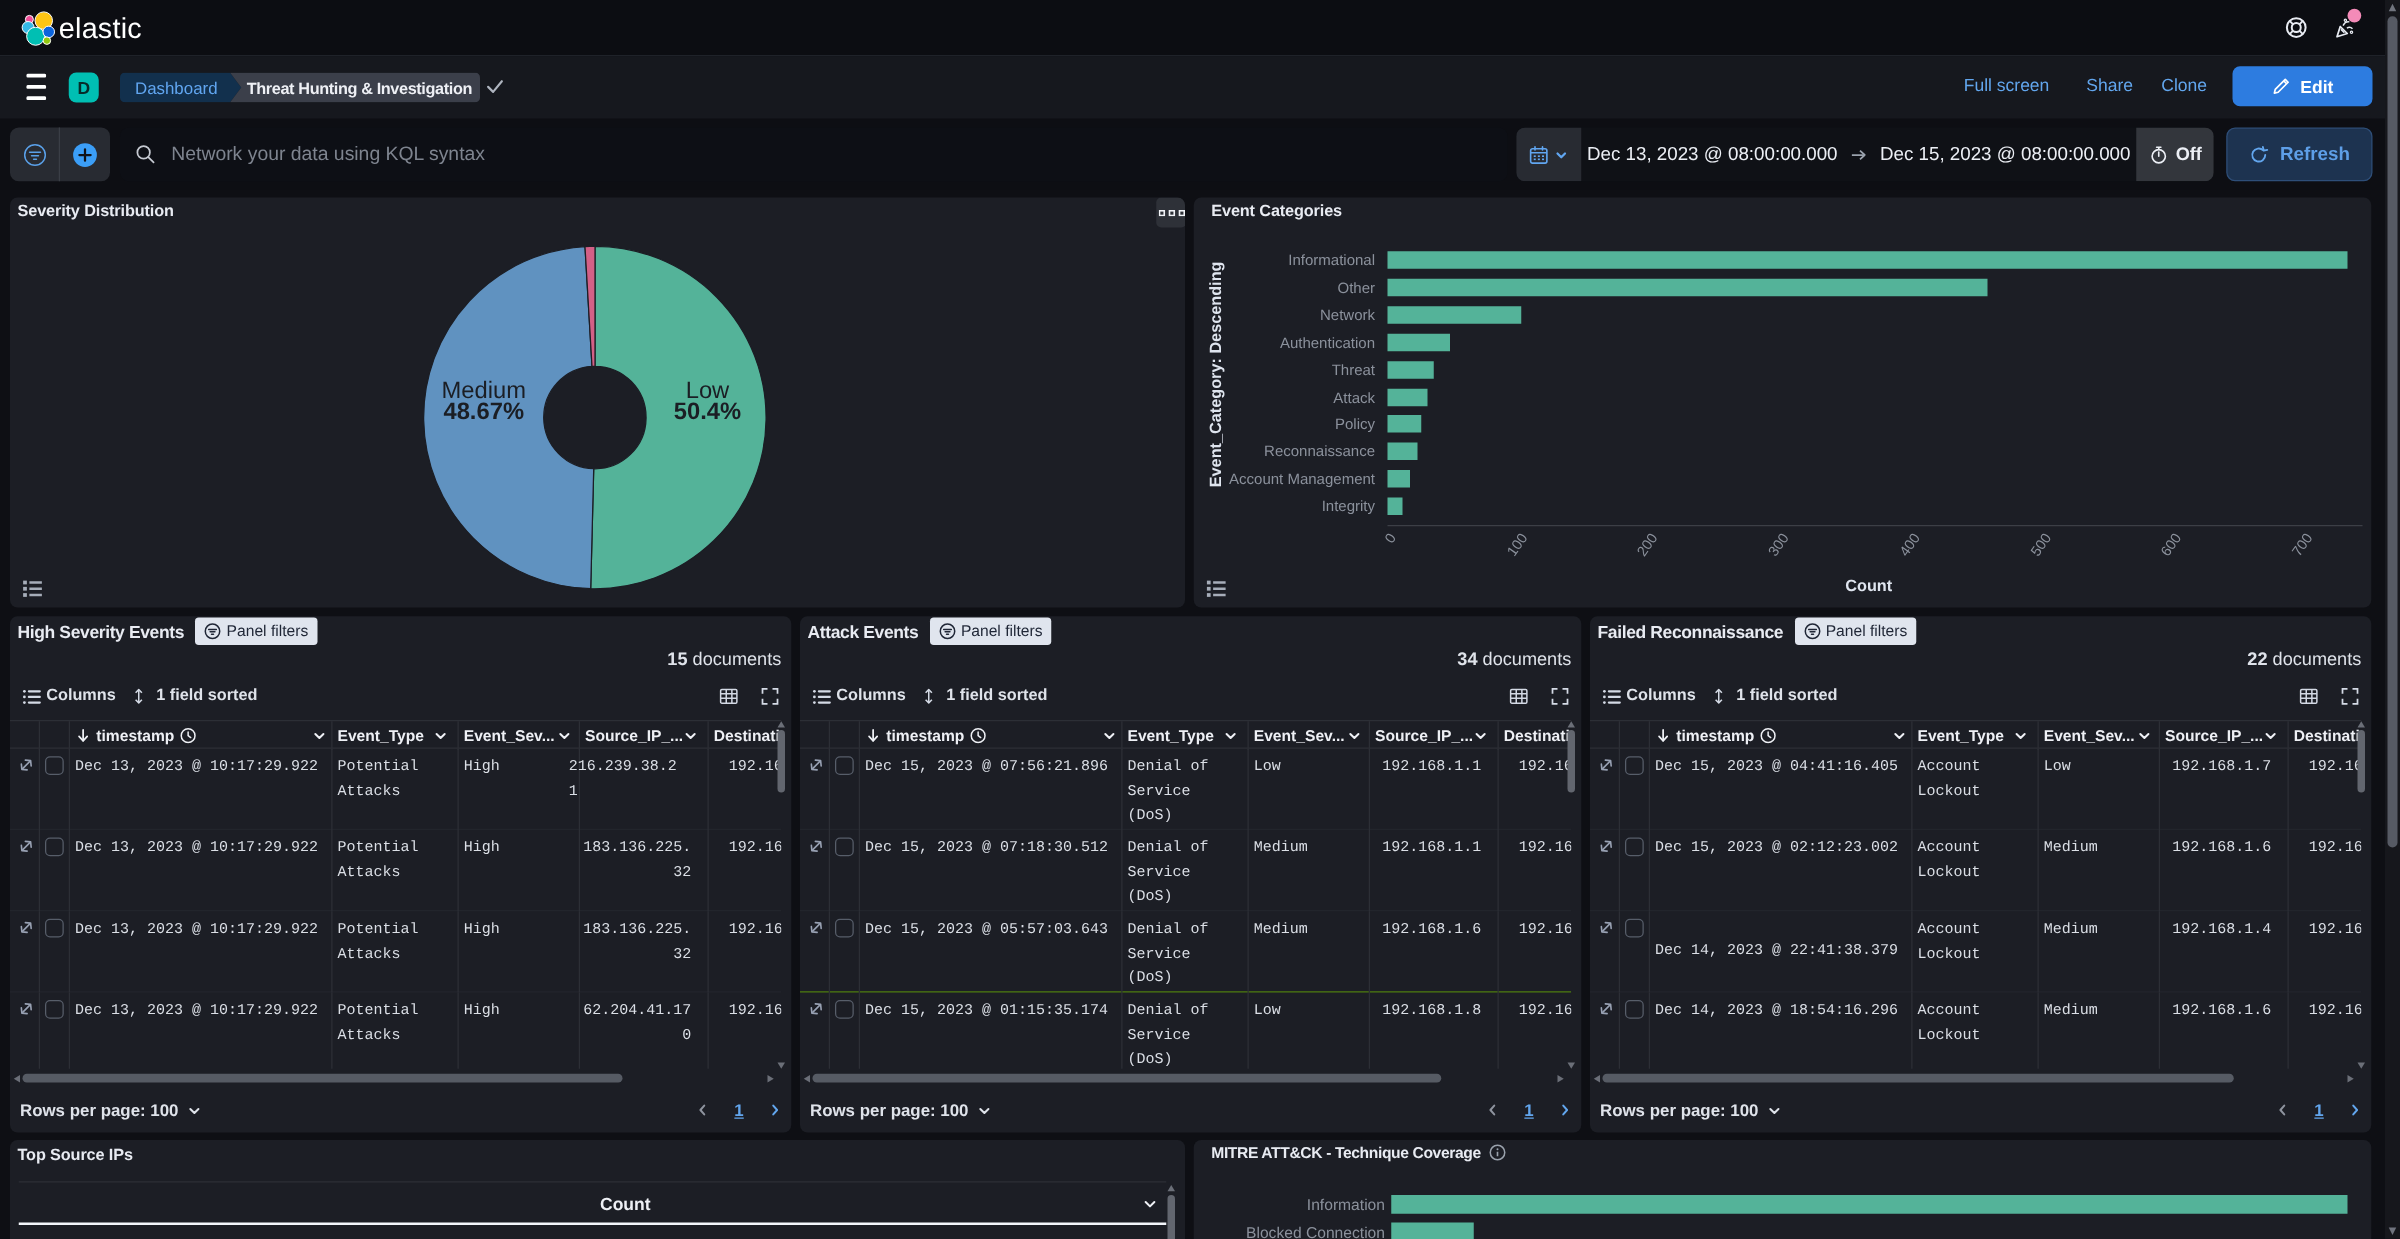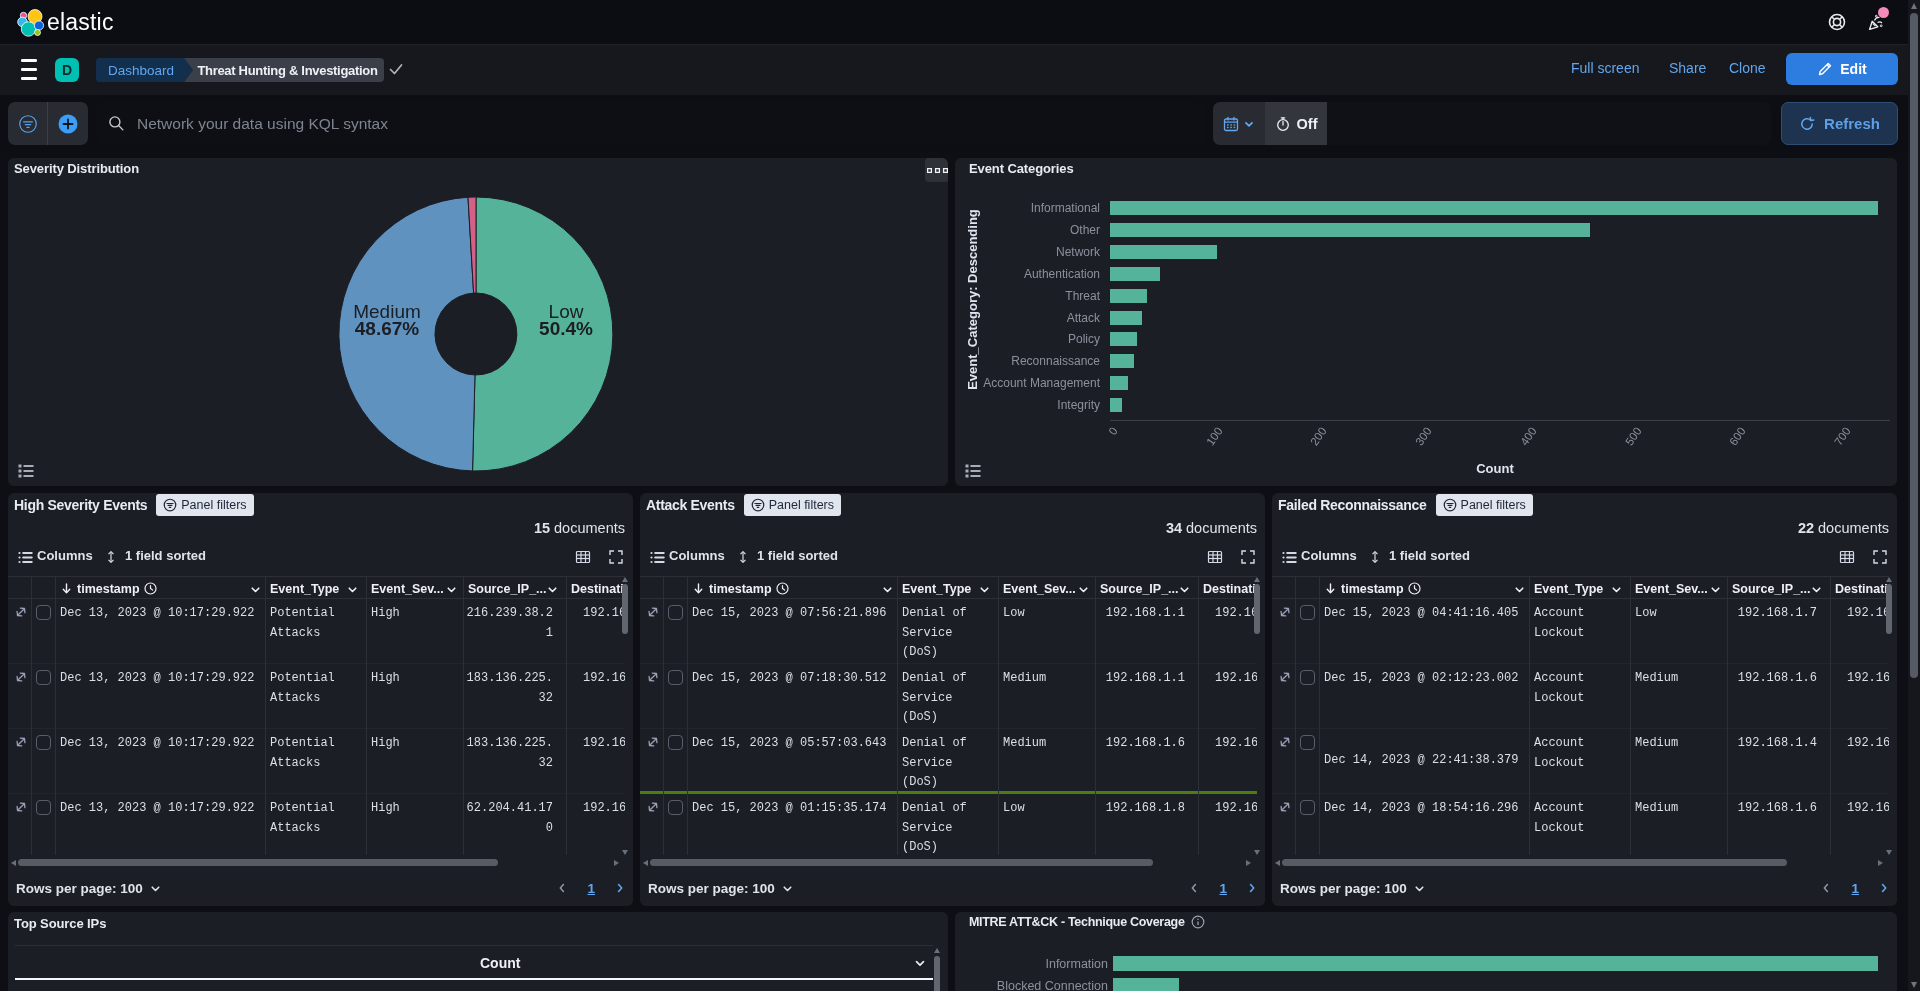--- a/index.html
+++ b/index.html
@@ -104,20 +104,28 @@
           <rect x="4" y="8.3" width="1.6" height="1.3" fill="#61a6f1"></rect>
           <rect x="7.3" y="8.3" width="1.6" height="1.3" fill="#61a6f1"></rect>
           <rect x="10.6" y="8.3" width="1.6" height="1.3" fill="#61a6f1"></rect>
           <rect x="4" y="10.8" width="1.6" height="1.3" fill="#61a6f1"></rect>
           <rect x="7.3" y="10.8" width="1.6" height="1.3" fill="#61a6f1"></rect>
           <rect x="10.6" y="10.8" width="1.6" height="1.3" fill="#61a6f1"></rect>
         </svg>
         <svg width="12" height="12" viewBox="0 0 12 12">
           <polyline points="3.0,4.800000000000001 6.0,7.800000000000001 9.0,4.800000000000001" fill="none" stroke="#61a6f1" stroke-width="1.8" stroke-linecap="round" stroke-linejoin="round"></polyline>
         </svg>
+      </div>
+      <div class="flexv" style="flex:1;height:100%;justify-content:center;gap:10px">
+        <span style="color:#eceff5;font-size:15px">Dec 13, 2023 @ 08:00:00.000</span>
+        <svg width="14" height="14" viewBox="0 0 14 14">
+          <line x1="1.5" y1="7" x2="11.5" y2="7" stroke="#9aa2ad" stroke-width="1.4"></line>
+          <polyline points="8,3.5 11.8,7 8,10.5" fill="none" stroke="#9aa2ad" stroke-width="1.4" stroke-linejoin="round"></polyline>
+        </svg>
+        <span style="color:#eceff5;font-size:15px">Dec 15, 2023 @ 08:00:00.000</span>
       </div>
       <div class="flexv" style="width:62px;height:100%;background:#33363c;justify-content:center;gap:6px">
         <svg width="16" height="16" viewBox="0 0 16 16">
           <circle cx="8" cy="9" r="5.3" fill="none" stroke="#eceff5" stroke-width="1.3"></circle>
           <line x1="8" y1="9" x2="8" y2="5.6" stroke="#eceff5" stroke-width="1.3" stroke-linecap="round"></line>
           <line x1="6.3" y1="1.8" x2="9.7" y2="1.8" stroke="#eceff5" stroke-width="1.3" stroke-linecap="round"></line>
           <line x1="8" y1="1.8" x2="8" y2="3.7" stroke="#eceff5" stroke-width="1.3"></line>
         </svg>
         <span style="color:#eceff5;font-size:14.5px;font-weight:bold">Off</span>
       </div>
@@ -314,21 +322,21 @@
         <div class="abs" style="left:558px;top:0;width:1px;height:65px;background:#2c2f36"></div>
         <div class="abs" style="left:6px;top:6px"><svg width="14" height="14" viewBox="0 0 14 14">
             <line x1="3.9200000000000004" y1="10.08" x2="10.08" y2="3.9200000000000004" stroke="#98a1b3" stroke-width="1.3" stroke-linecap="round"></line>
             <polyline points="6.3,3.08 10.5,3.5 10.92,7.700000000000001" fill="none" stroke="#98a1b3" stroke-width="1.3" stroke-linecap="round" stroke-linejoin="round"></polyline>
             <polyline points="3.08,6.3 3.5,10.5 7.700000000000001,10.92" fill="none" stroke="#98a1b3" stroke-width="1.3" stroke-linecap="round" stroke-linejoin="round"></polyline>
           </svg></div>
         <div class="abs" style="left:28px;top:6px;width:15px;height:15px;border:1.4px solid #575e6a;border-radius:4px;background:transparent"></div>
         <div class="abs mono" style="left:52px;top:5px">Dec 13, 2023 @ 10:17:29.922</div>
         <div class="abs mono" style="left:262px;top:5px">Potential<br>Attacks</div>
         <div class="abs mono" style="left:363px;top:5px">High</div>
-        <div class="abs mono" style="left:447px;top:5px;width:98px;text-align:right">216.239.38.2<br>1</div>
+        <div class="abs mono" style="left:447px;top:5px;width:98px;text-align:left">216.239.38.2<br>1</div>
         <div class="abs mono" style="left:575px;top:5px">192.168</div>
       </div>
       <div class="abs" style="left:0;top:65px;width:617px;height:65px;border-bottom:1px solid #22252c">
         <div class="abs" style="left:23px;top:0;width:1px;height:65px;background:#2c2f36"></div>
         <div class="abs" style="left:47px;top:0;width:1px;height:65px;background:#2c2f36"></div>
         <div class="abs" style="left:257px;top:0;width:1px;height:65px;background:#2c2f36"></div>
         <div class="abs" style="left:358px;top:0;width:1px;height:65px;background:#2c2f36"></div>
         <div class="abs" style="left:455px;top:0;width:1px;height:65px;background:#2c2f36"></div>
         <div class="abs" style="left:558px;top:0;width:1px;height:65px;background:#2c2f36"></div>
         <div class="abs" style="left:6px;top:6px"><svg width="14" height="14" viewBox="0 0 14 14">
@@ -527,21 +535,21 @@
             <polyline points="6.3,3.08 10.5,3.5 10.92,7.700000000000001" fill="none" stroke="#98a1b3" stroke-width="1.3" stroke-linecap="round" stroke-linejoin="round"></polyline>
             <polyline points="3.08,6.3 3.5,10.5 7.700000000000001,10.92" fill="none" stroke="#98a1b3" stroke-width="1.3" stroke-linecap="round" stroke-linejoin="round"></polyline>
           </svg></div>
         <div class="abs" style="left:28px;top:6px;width:15px;height:15px;border:1.4px solid #575e6a;border-radius:4px;background:transparent"></div>
         <div class="abs mono" style="left:52px;top:5px">Dec 15, 2023 @ 07:18:30.512</div>
         <div class="abs mono" style="left:262px;top:5px">Denial of<br>Service<br>(DoS)</div>
         <div class="abs mono" style="left:363px;top:5px">Medium</div>
         <div class="abs mono" style="left:447px;top:5px;width:98px;text-align:right">192.168.1.1</div>
         <div class="abs mono" style="left:575px;top:5px">192.168</div>
       </div>
-      <div class="abs" style="left:0;top:130px;width:617px;height:65px;border-bottom:3px solid #4d7c0f">
+      <div class="abs" style="left:0;top:130px;width:617px;height:65px;border-bottom:1px solid #4d7c0f">
         <div class="abs" style="left:23px;top:0;width:1px;height:65px;background:#2c2f36"></div>
         <div class="abs" style="left:47px;top:0;width:1px;height:65px;background:#2c2f36"></div>
         <div class="abs" style="left:257px;top:0;width:1px;height:65px;background:#2c2f36"></div>
         <div class="abs" style="left:358px;top:0;width:1px;height:65px;background:#2c2f36"></div>
         <div class="abs" style="left:455px;top:0;width:1px;height:65px;background:#2c2f36"></div>
         <div class="abs" style="left:558px;top:0;width:1px;height:65px;background:#2c2f36"></div>
         <div class="abs" style="left:6px;top:6px"><svg width="14" height="14" viewBox="0 0 14 14">
             <line x1="3.9200000000000004" y1="10.08" x2="10.08" y2="3.9200000000000004" stroke="#98a1b3" stroke-width="1.3" stroke-linecap="round"></line>
             <polyline points="6.3,3.08 10.5,3.5 10.92,7.700000000000001" fill="none" stroke="#98a1b3" stroke-width="1.3" stroke-linecap="round" stroke-linejoin="round"></polyline>
             <polyline points="3.08,6.3 3.5,10.5 7.700000000000001,10.92" fill="none" stroke="#98a1b3" stroke-width="1.3" stroke-linecap="round" stroke-linejoin="round"></polyline>

